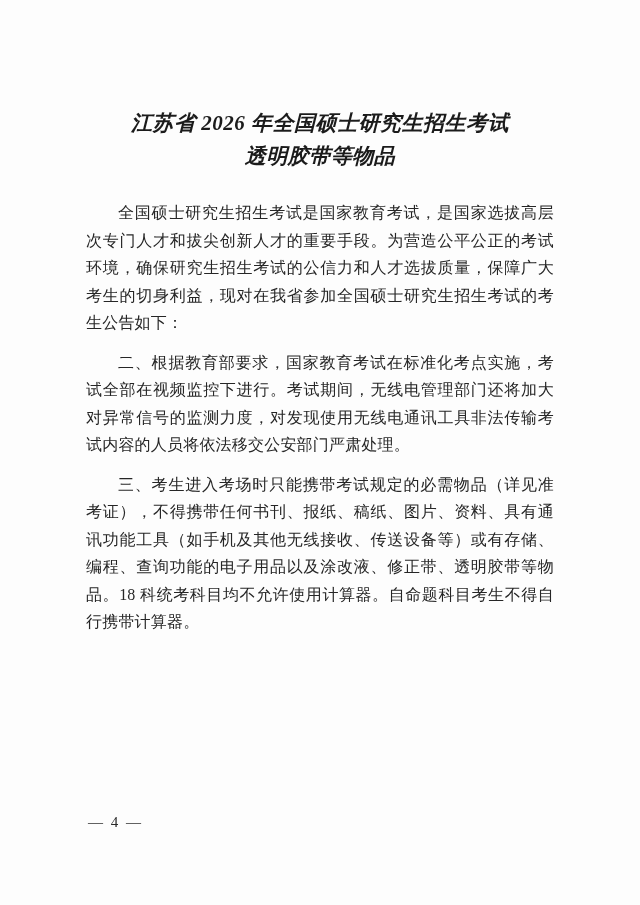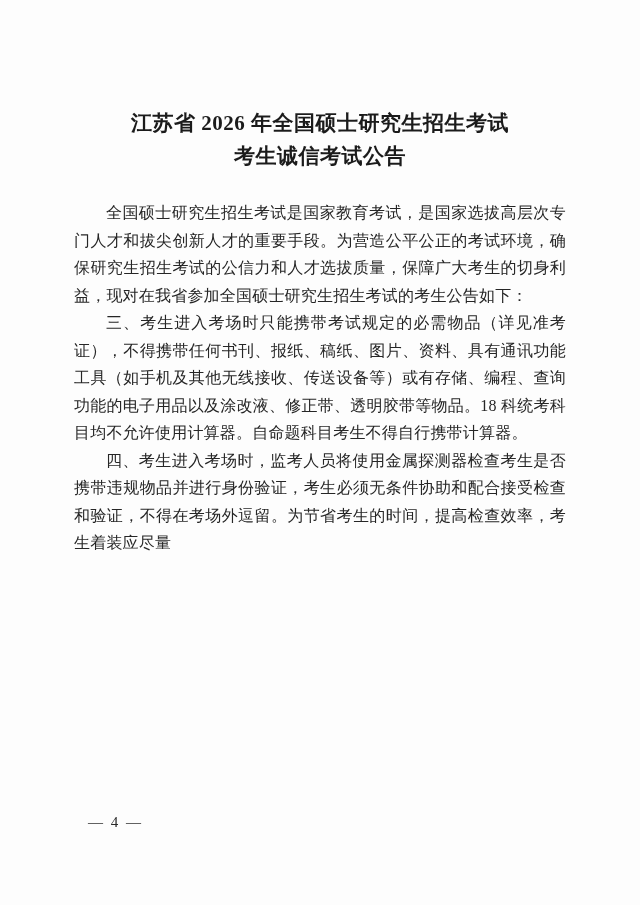--- a/index.html
+++ b/index.html
@@ -22,30 +22,31 @@
     padding-top: 107px;
     text-align: center;
     font-size: 21px;
     font-weight: 700;
     line-height: 33px;
     letter-spacing: 0.5px;
     color: #1b1b1b;
   }
   .title-line {
     display: block;
+    font-style: italic;
   }
   .body-text {
     margin: 26px 74px 0 74px;
     text-align: justify;
     font-size: 16px;
     line-height: 27.5px;
     letter-spacing: 0.2px;
   }
   .body-text p {
-    margin: 0;
+    margin: 12px;
     padding: 0;
     text-indent: 2em;
   }
   .body-text p.special {
     font-style: italic;
   }
   .page-number {
     position: absolute;
     left: 88px;
     top: 814px;
@@ -54,24 +55,24 @@
     color: #2a2a2a;
   }
 </style>
 </head>
 <body>
 
 <div class="page">
 
   <h1 class="title">
     <span class="title-line">江苏省 2026 年全国硕士研究生招生考试</span>
-    <span class="title-line">考生诚信考试公告</span>
+    <span class="title-line">透明胶带等物品</span>
   </h1>
 
   <div class="body-text">
     <p>全国硕士研究生招生考试是国家教育考试，是国家选拔高层次专门人才和拔尖创新人才的重要手段。为营造公平公正的考试环境，确保研究生招生考试的公信力和人才选拔质量，保障广大考生的切身利益，现对在我省参加全国硕士研究生招生考试的考生公告如下：</p>
+    <p>二、根据教育部要求，国家教育考试在标准化考点实施，考试全部在视频监控下进行。考试期间，无线电管理部门还将加大对异常信号的监测力度，对发现使用无线电通讯工具非法传输考试内容的人员将依法移交公安部门严肃处理。</p>
     <p>三、考生进入考场时只能携带考试规定的必需物品（详见准考证），不得携带任何书刊、报纸、稿纸、图片、资料、具有通讯功能工具（如手机及其他无线接收、传送设备等）或有存储、编程、查询功能的电子用品以及涂改液、修正带、透明胶带等物品。18 科统考科目均不允许使用计算器。自命题科目考生不得自行携带计算器。</p>
-    <p>四、考生进入考场时，监考人员将使用金属探测器检查考生是否携带违规物品并进行身份验证，考生必须无条件协助和配合接受检查和验证，不得在考场外逗留。为节省考生的时间，提高检查效率，考生着装应尽量</p>
   </div>
 
   <div class="page-number">— 4 —</div>
 
 </div>
 
 </body></html>

